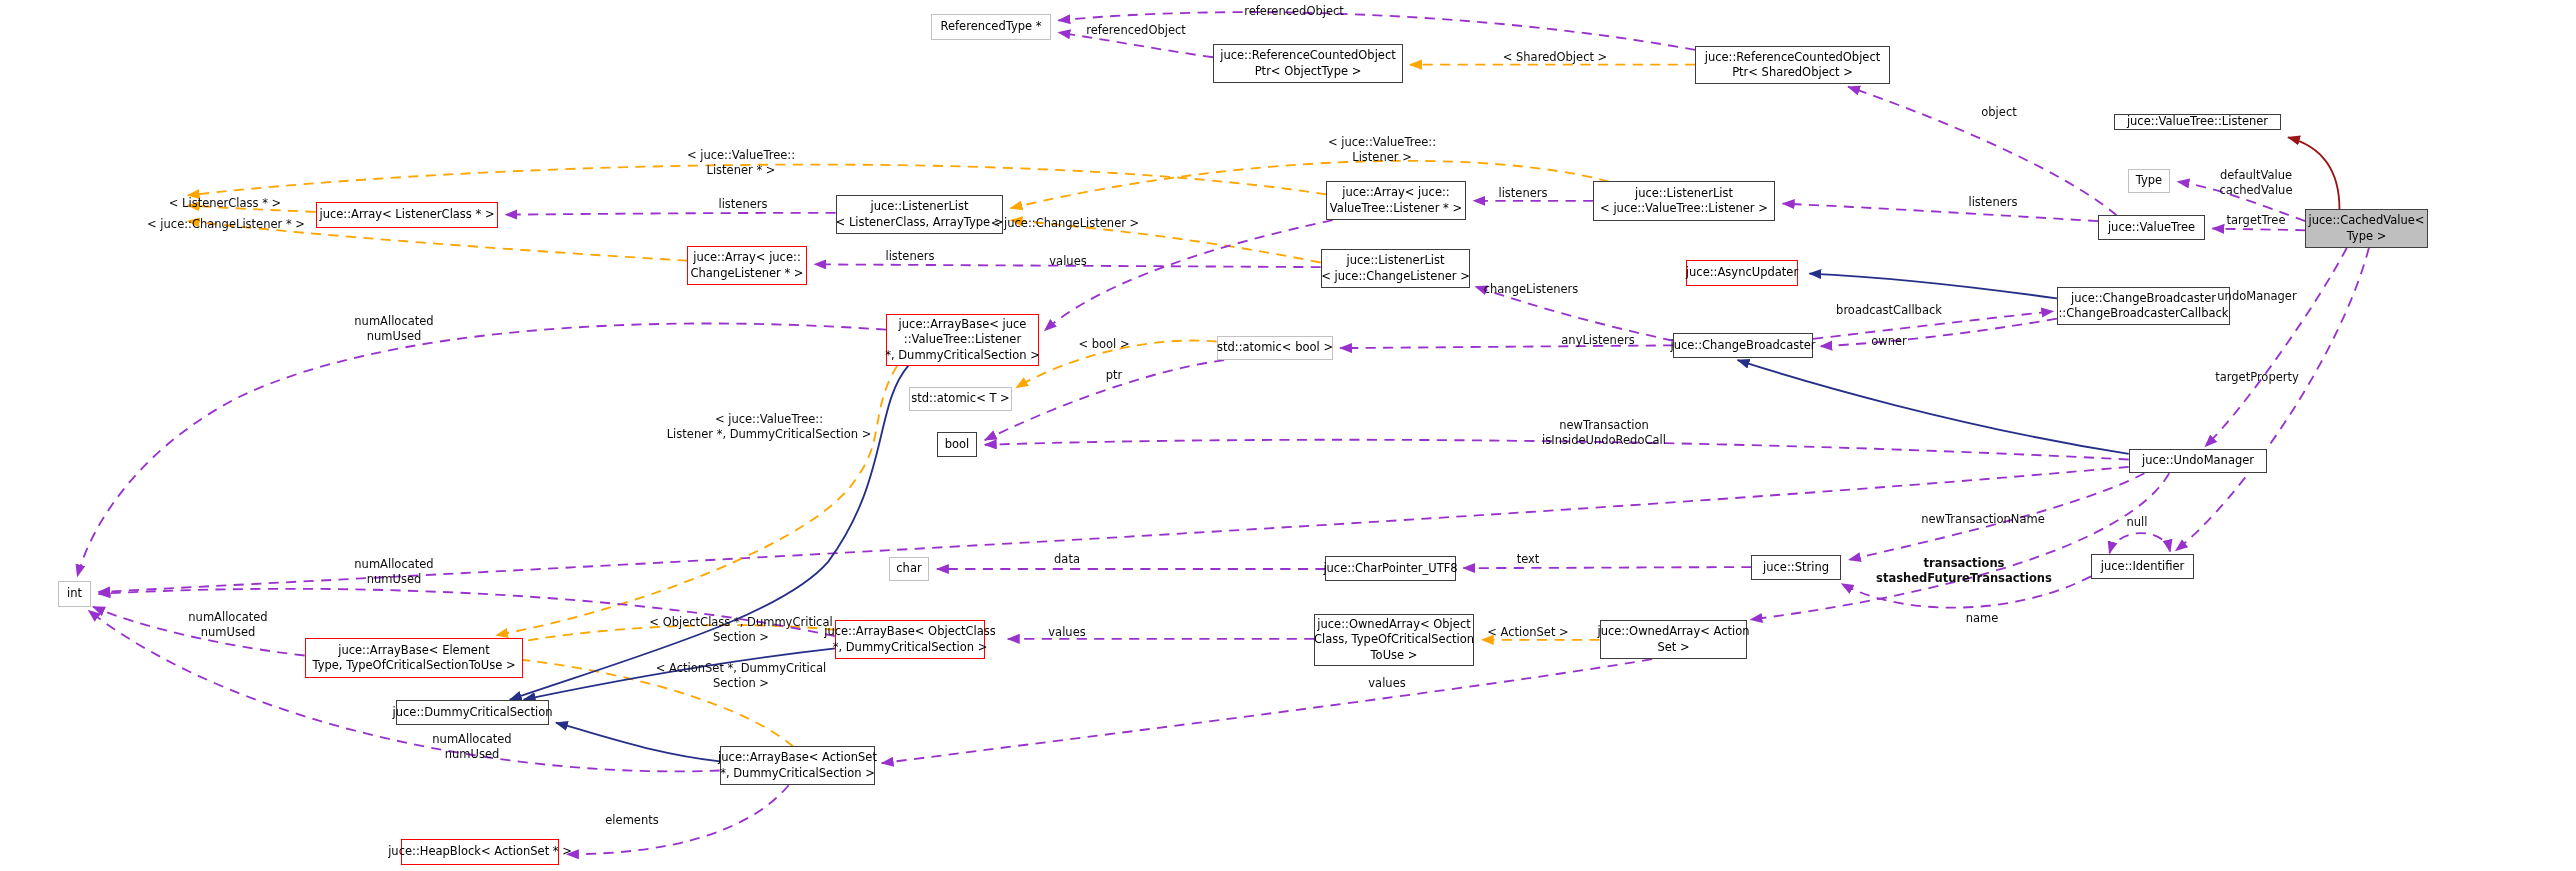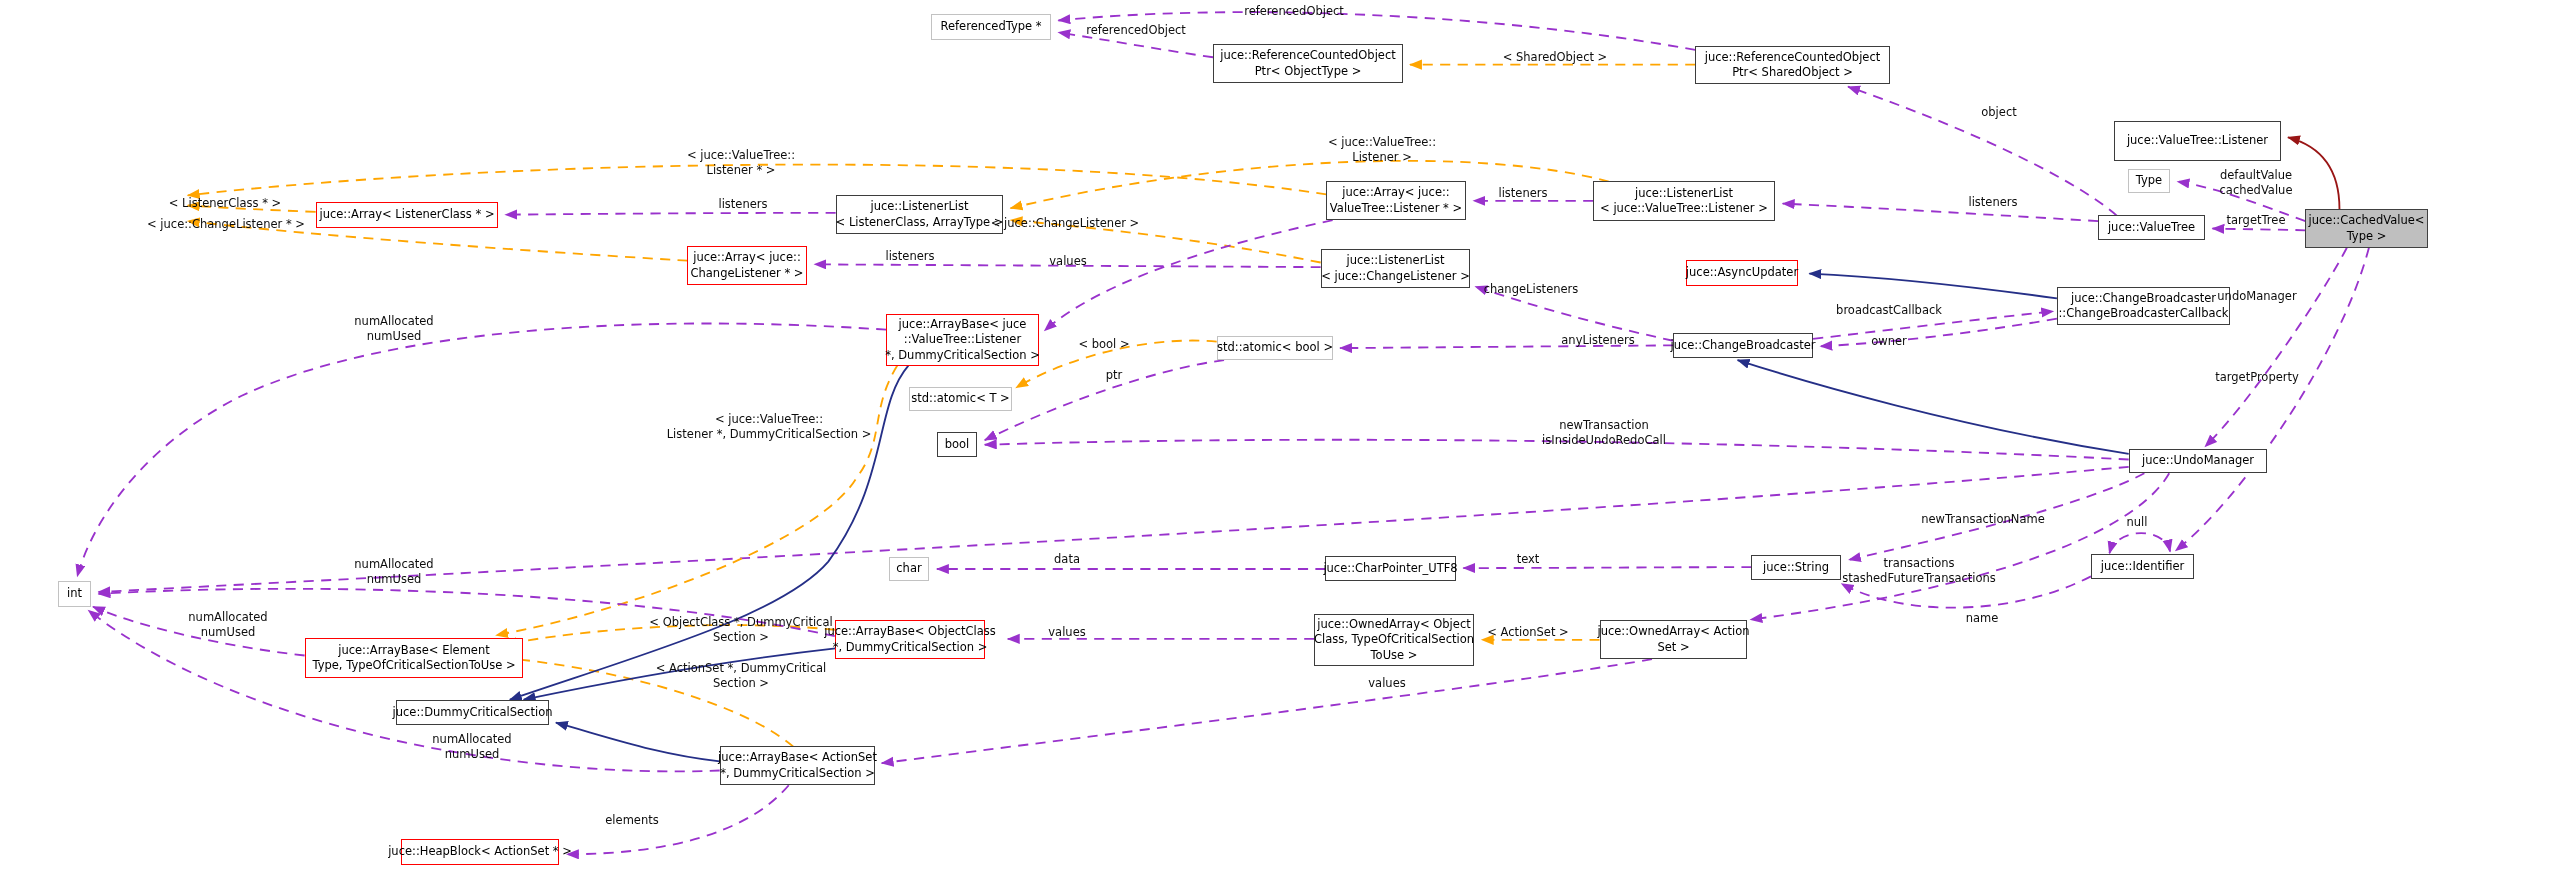--- a/index.html
+++ b/index.html
@@ -82,21 +82,21 @@
       <path d="M907,691 C700,646 382,630 107,645" fill="none" stroke="#9932cc" stroke-width="2" stroke-dasharray="11,8" marker-end="url(#arr-usage)"></path>
       <path d="M331,712 C242,702 152,681 101,659" fill="none" stroke="#9932cc" stroke-width="2" stroke-dasharray="11,8" marker-end="url(#arr-usage)"></path>
       <path d="M782,837 C562,846 262,792 96,663" fill="none" stroke="#9932cc" stroke-width="2" stroke-dasharray="11,8" marker-end="url(#arr-usage)"></path>
       <path d="M857,853 C812,906 722,928 616,928" fill="none" stroke="#9932cc" stroke-width="2" stroke-dasharray="11,8" marker-end="url(#arr-usage)"></path>
     </svg>
     <div class="node gray" style="left: 931px; top: 14px; width: 120px; height: 26px;">ReferencedType *</div>
     <div class="node" style="left: 1213px; top: 44px; width: 190px; height: 39px;">juce::ReferenceCountedObject
 Ptr&lt; ObjectType &gt;</div>
     <div class="node" style="left: 1695px; top: 46px; width: 195px; height: 38px;">juce::ReferenceCountedObject
 Ptr&lt; SharedObject &gt;</div>
-    <div class="node" style="left: 2114px; top: 121px; width: 167px; height: 40px; text-align: right;">juce::ValueTree::Listener</div>
+    <div class="node" style="left: 2114px; top: 114px; width: 167px; height: 16px; text-align: right;">juce::ValueTree::Listener</div>
     <div class="node gray" style="left: 2128px; top: 169px; width: 42px; height: 24px;">Type</div>
     <div class="node" style="left: 2098px; top: 215px; width: 107px; height: 25px;">juce::ValueTree</div>
     <div class="node selected" style="left: 2305px; top: 209px; width: 123px; height: 39px;">juce::CachedValue&lt;
 Type &gt;</div>
     <div class="node red" style="left: 316px; top: 202px; width: 182px; height: 26px;">juce::Array&lt; ListenerClass * &gt;</div>
     <div class="node" style="left: 836px; top: 195px; width: 167px; height: 39px;">juce::ListenerList
 &lt; ListenerClass, ArrayType &gt;</div>
     <div class="node" style="left: 1326px; top: 181px; width: 140px; height: 39px;">juce::Array&lt; juce::
 ValueTree::Listener * &gt;</div>
     <div class="node" style="left: 1593px; top: 181px; width: 182px; height: 40px;">juce::ListenerList
@@ -157,21 +157,21 @@
     <div class="edge-label" style="left: 1598px; top: 340px;">anyListeners</div>
     <div class="edge-label" style="left: 1104px; top: 344px;">&lt; bool &gt;</div>
     <div class="edge-label" style="left: 1114px; top: 375px;">ptr</div>
     <div class="edge-label" style="left: 1889px; top: 310px;">broadcastCallback</div>
     <div class="edge-label" style="left: 1889px; top: 341px;">owner</div>
     <div class="edge-label" style="left: 2257px; top: 296px;">undoManager</div>
     <div class="edge-label" style="left: 2257px; top: 377px;">targetProperty</div>
     <div class="edge-label" style="left: 1604px; top: 433px;">newTransaction
 isInsideUndoRedoCall</div>
     <div class="edge-label" style="left: 1983px; top: 519px;">newTransactionName</div>
-    <div class="edge-label" style="left: 1919px; top: 571px;">transactions
+    <div class="edge-label" style="left: 1964px; top: 571px; font-weight: bold;">transactions
 stashedFutureTransactions</div>
     <div class="edge-label" style="left: 2137px; top: 522px;">null</div>
     <div class="edge-label" style="left: 1982px; top: 618px;">name</div>
     <div class="edge-label" style="left: 1528px; top: 559px;">text</div>
     <div class="edge-label" style="left: 1067px; top: 559px;">data</div>
     <div class="edge-label" style="left: 1528px; top: 632px;">&lt; ActionSet &gt;</div>
     <div class="edge-label" style="left: 1067px; top: 632px;">values</div>
     <div class="edge-label" style="left: 741px; top: 630px;">&lt; ObjectClass *, DummyCritical
 Section &gt;</div>
     <div class="edge-label" style="left: 741px; top: 676px;">&lt; ActionSet *, DummyCritical

